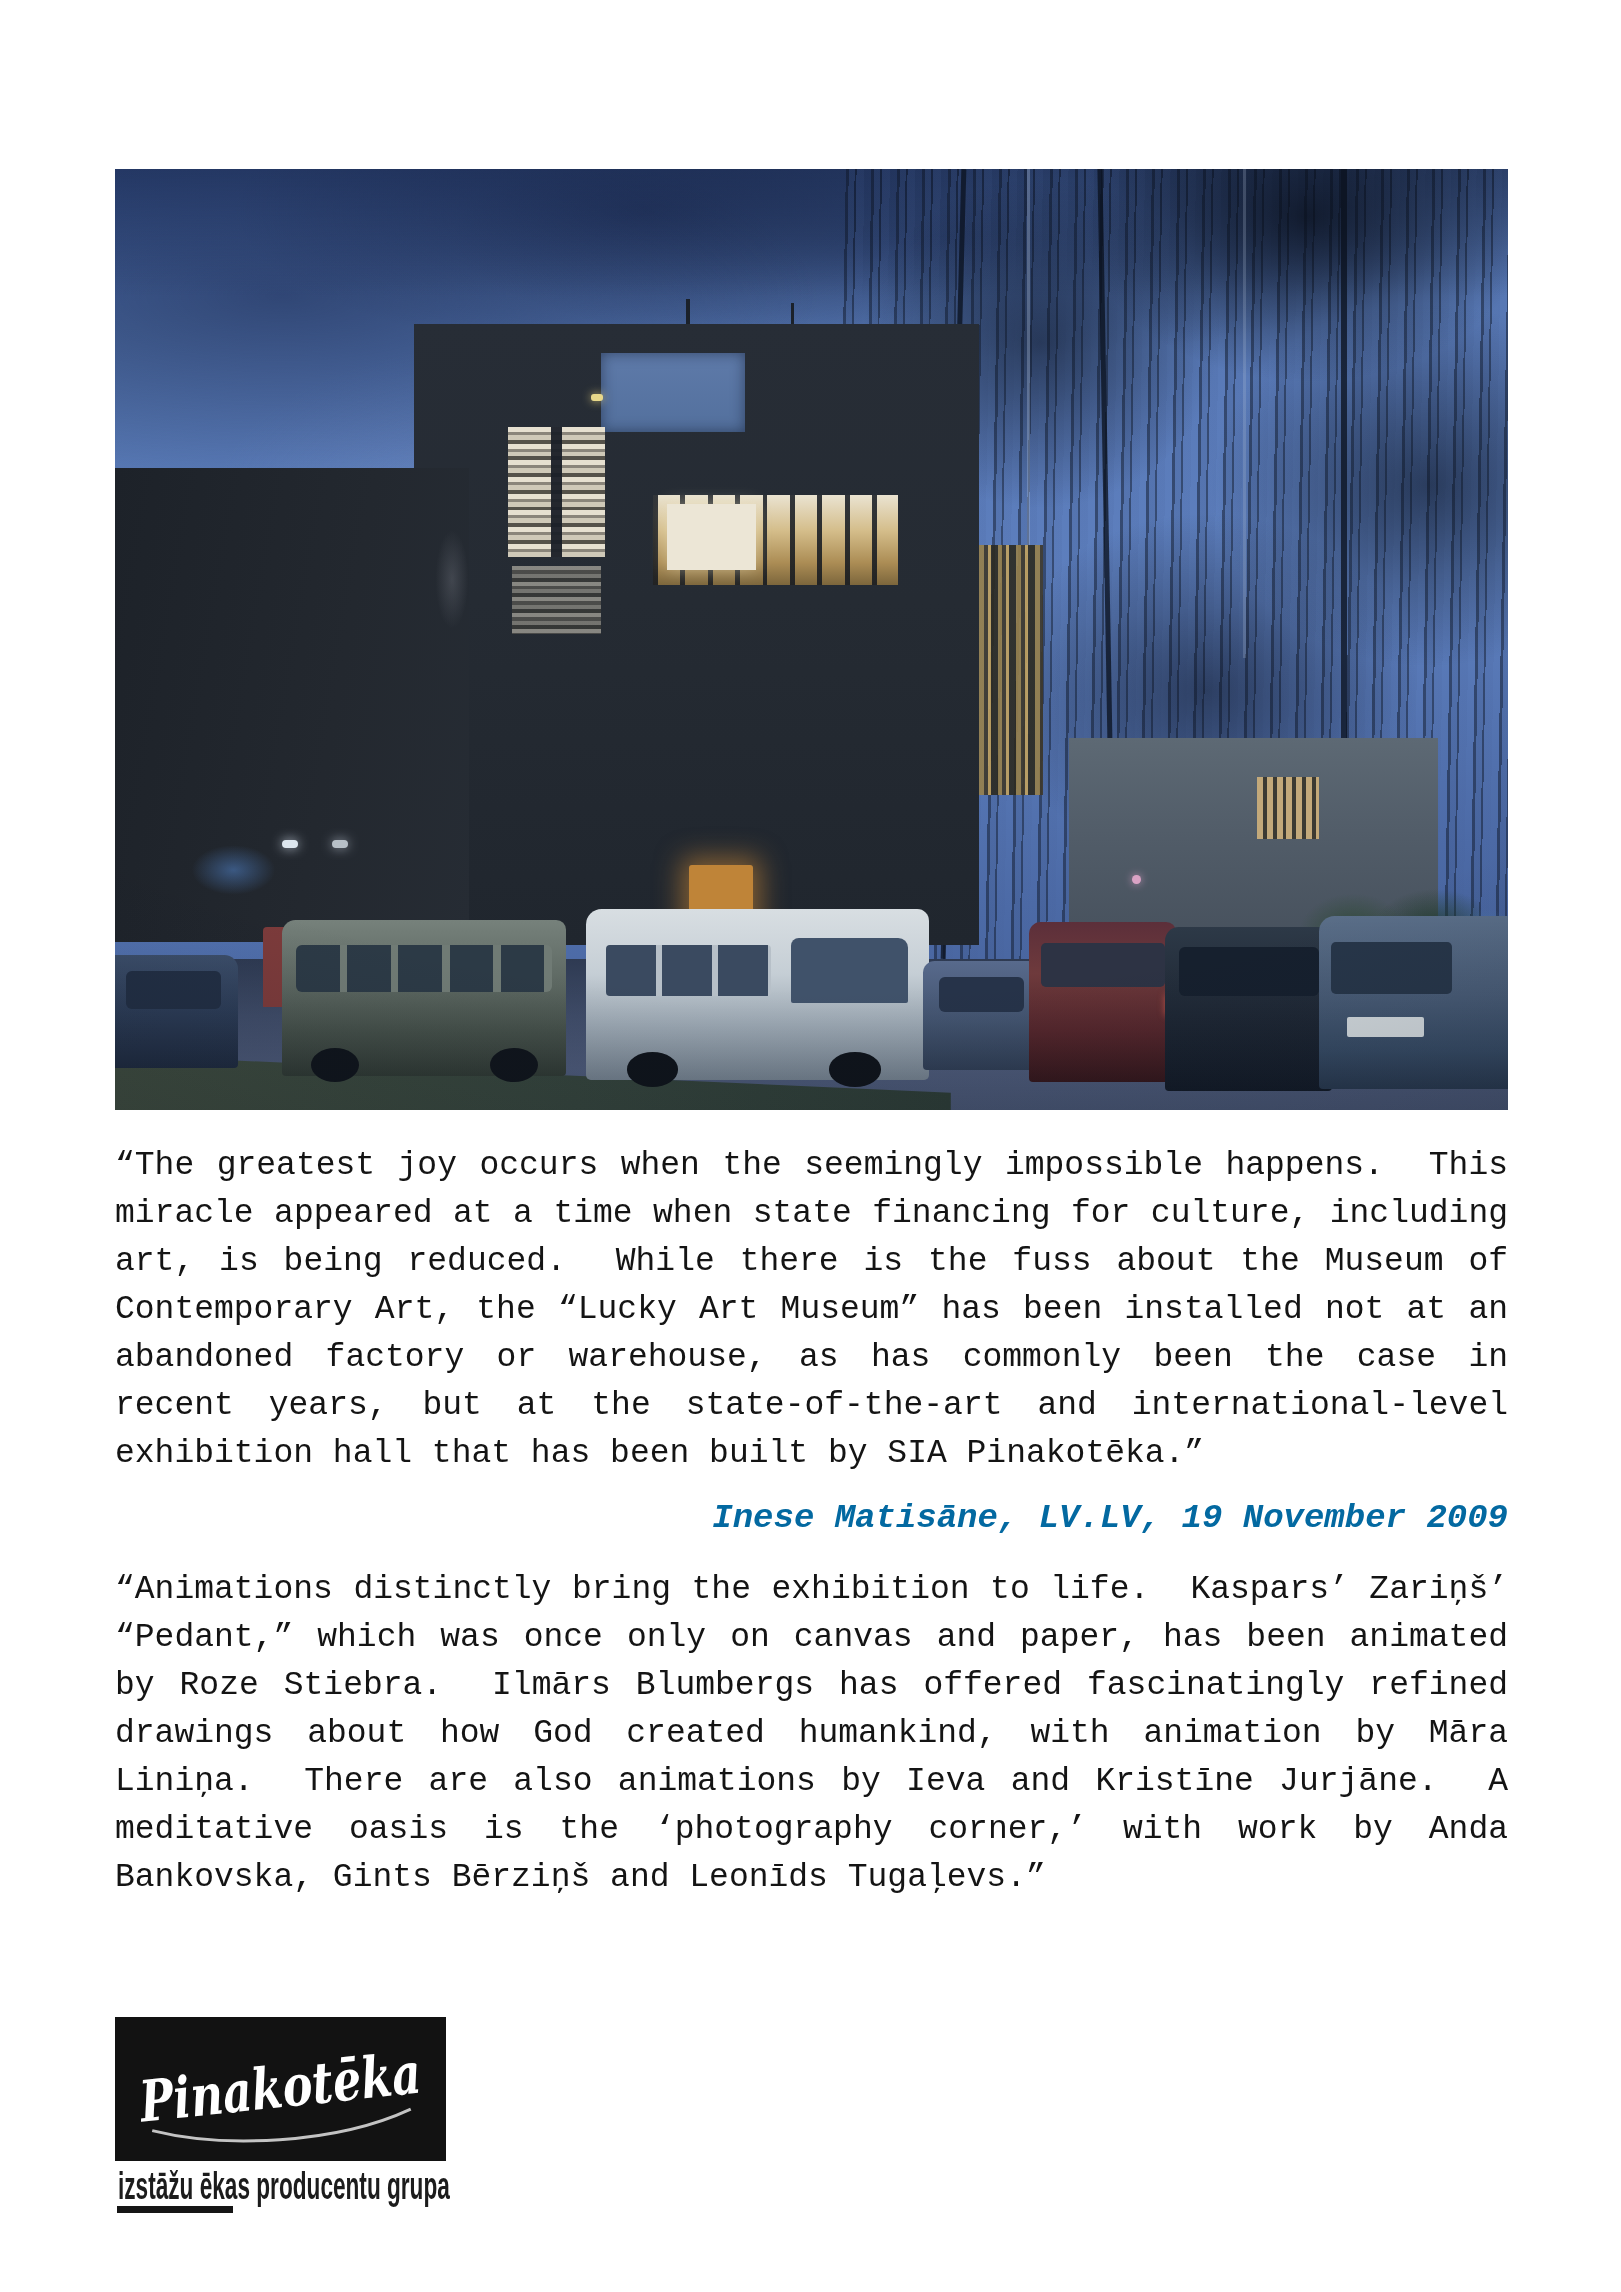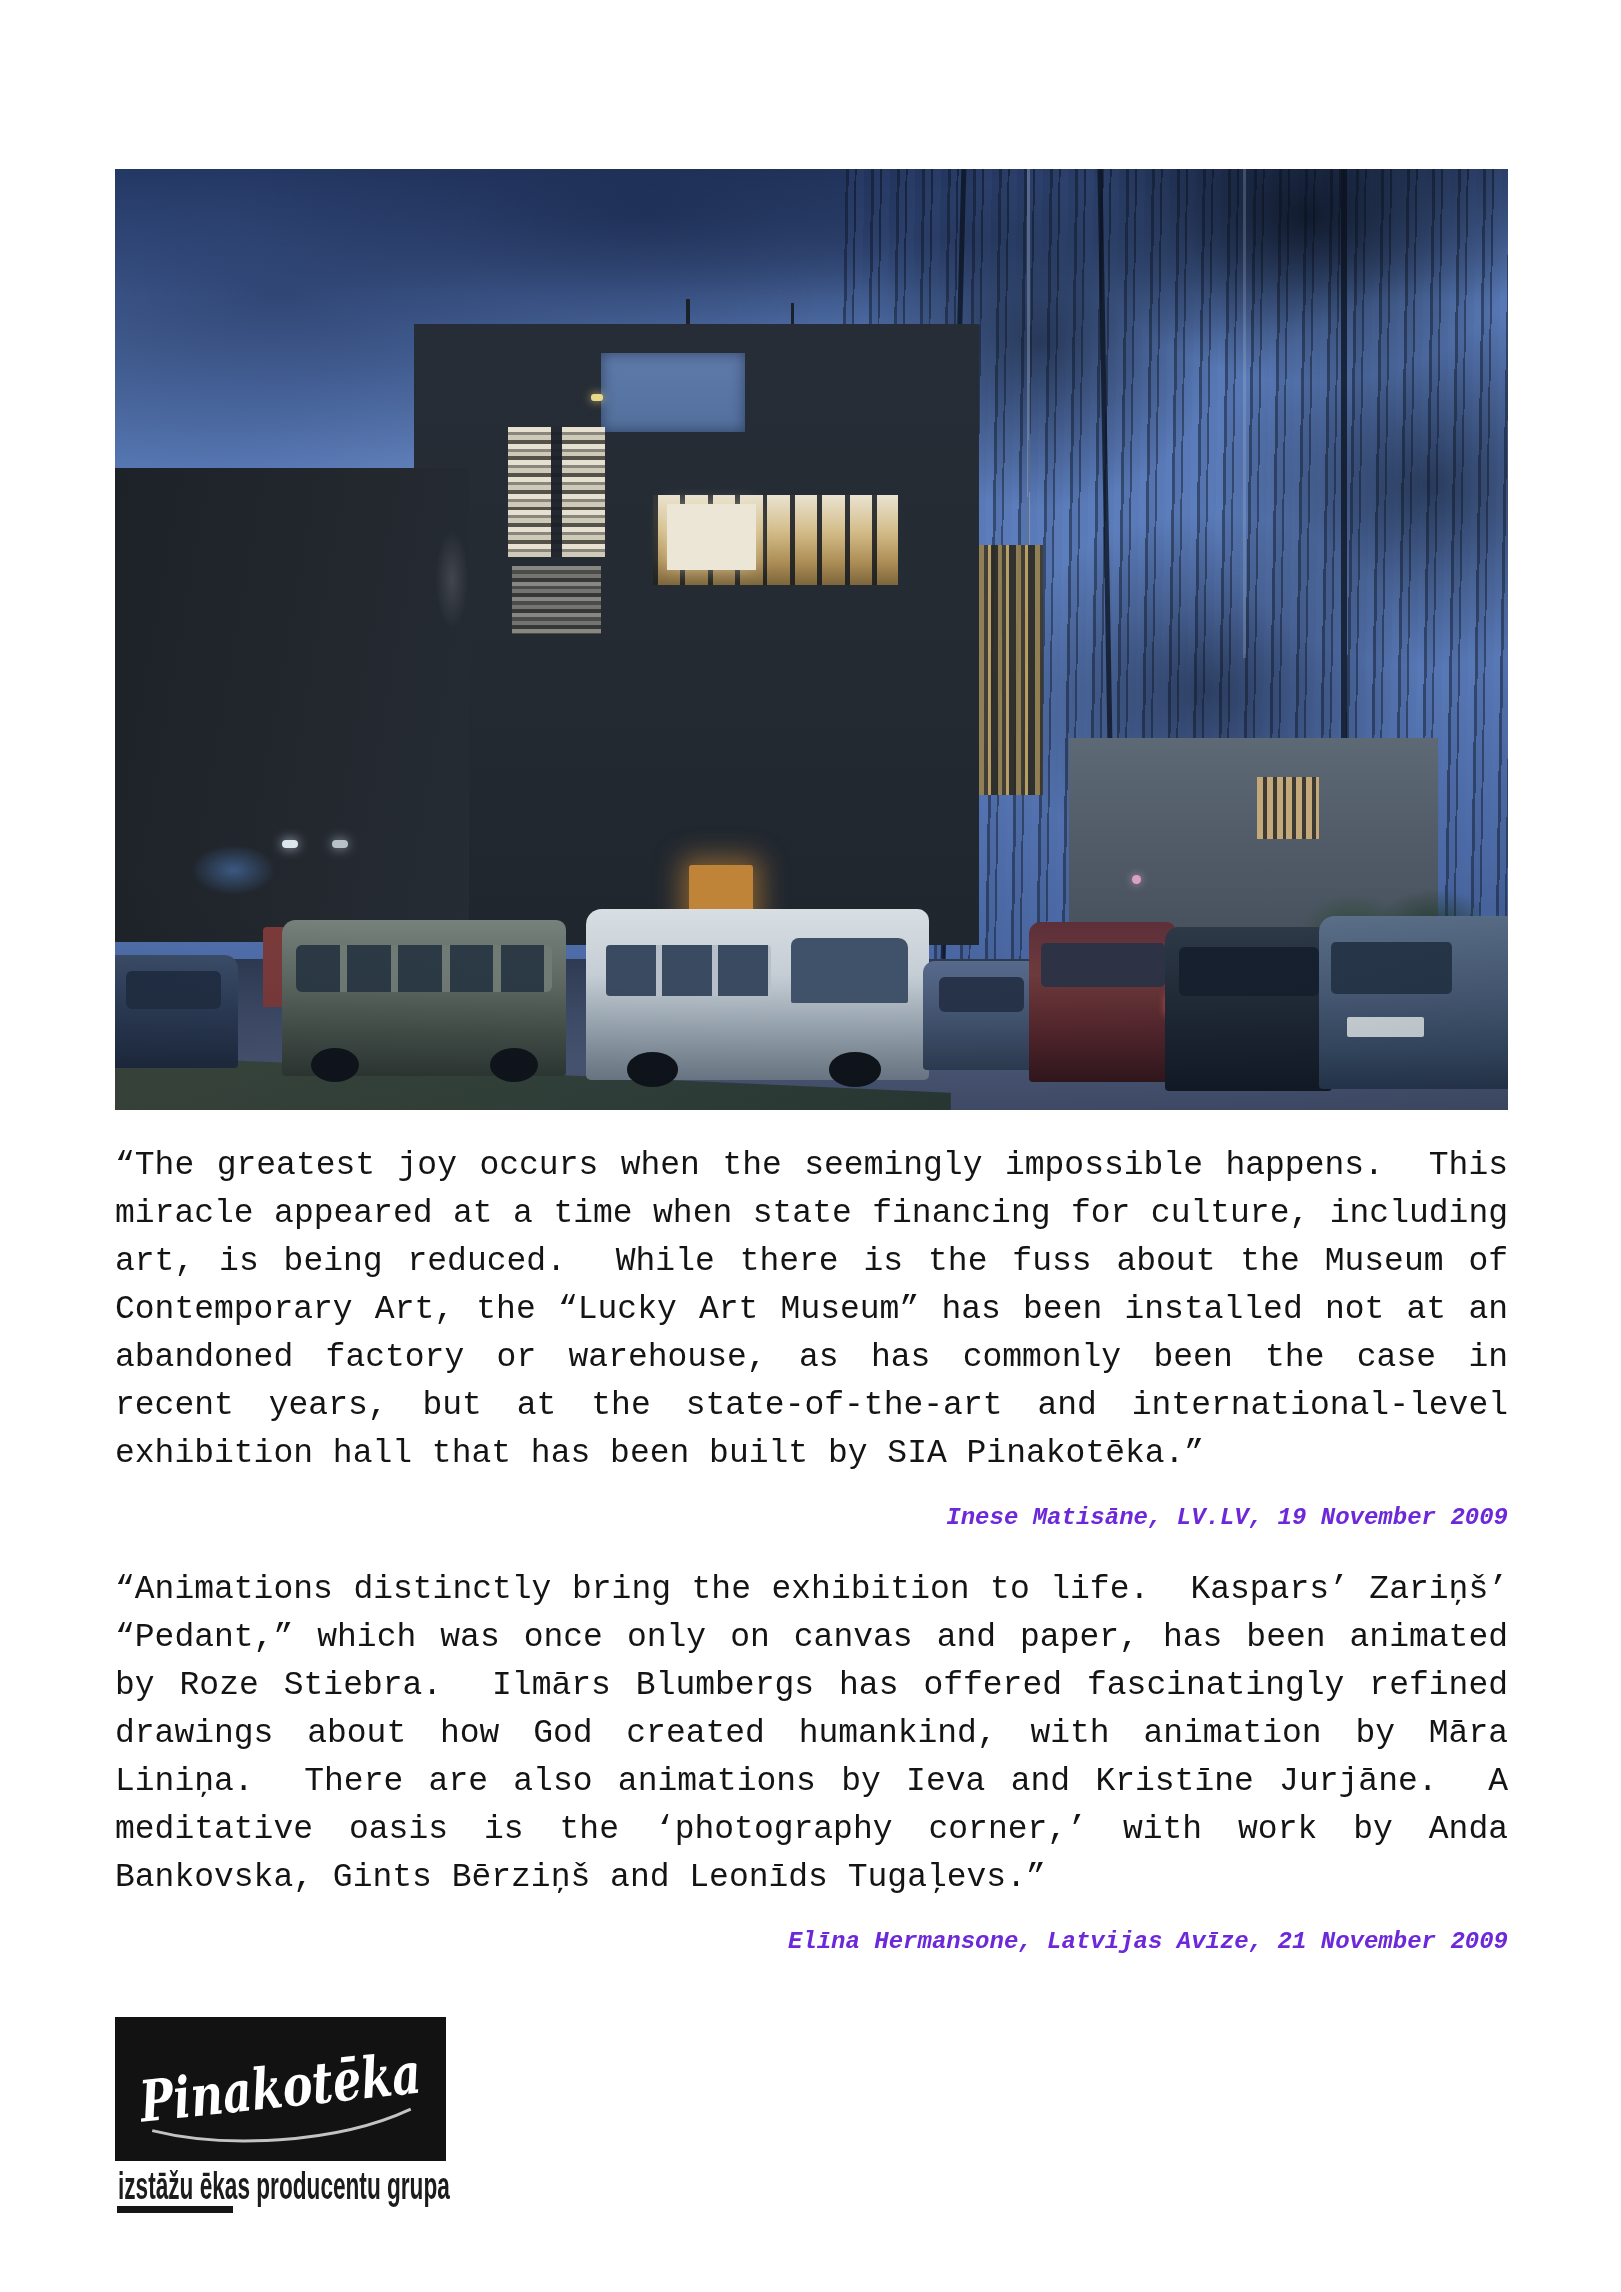--- a/index.html
+++ b/index.html
@@ -125,22 +125,22 @@
   .v-vanG .vwin { left:6%; top:15%; width:60%; height:30%; background:#273649; border-radius:4.9px; }
   .v-vanG .plate { position:absolute; left:14%; top:58%; width:38%; height:12%; background:#cfd6da; border-radius:2px; }
 
   .vignette { inset:0; background:radial-gradient(125% 95% at 50% 32%, rgba(0,0,0,0) 58%, rgba(8,13,26,.28) 100%); }
 
   
   .quote { position:absolute; left:115px; width:1393px; }
   .q1 { top:1142px; } .q2 { top:1566px; }
   .qtext { margin:0; font-size:33px; line-height:48px; letter-spacing:0;
            text-align:justify; white-space:pre-wrap; color:#141414; }
-  .attr { margin:15.7px 0 0 0; font-size:24px; line-height:48px; text-align:right;
-          font-weight:bold; font-style:italic; color:#6d28d9; }
+  .attr { margin:15.7px 0 0 0; font-size:34px; line-height:48px; text-align:right;
+          font-weight:bold; font-style:italic; color:#0369a1; }
 
   
   .logo-box { position:absolute; left:115px; top:2017px; width:331px; height:144px; background:#121212; }
   .logo-box svg { display:block; width:100%; height:100%; }
   .tagline { position:absolute; left:118px; top:2166px; font-family:"Liberation Sans","DejaVu Sans",sans-serif;
              font-weight:bold; font-size:39px; line-height:39px; color:#1c1c1c; white-space:nowrap;
              transform:scaleX(0.58); transform-origin:left top; letter-spacing:0; }
   .tagline-dash { position:absolute; left:117px; top:2206px; width:116px; height:6.9px; background:#161616; }
 </style>
 </head>
@@ -215,21 +215,20 @@
   <div class="vignette"></div>
 </div>
 
 <div class="quote q1">
   <p class="qtext">“The greatest joy occurs when the seemingly impossible happens.  This miracle appeared at a time when state financing for culture, including art, is being reduced.  While there is the fuss about the Museum of Contemporary Art, the “Lucky Art Museum” has been installed not at an abandoned factory or warehouse, as has commonly been the case in recent years, but at the state-of-the-art and international-level exhibition hall that has been built by SIA Pinakotēka.”</p>
   <p class="attr">Inese Matisāne, LV.LV, 19 November 2009</p>
 </div>
 
 <div class="quote q2">
   <p class="qtext">“Animations distinctly bring the exhibition to life.  Kaspars’ Zariņš’ “Pedant,” which was once only on canvas and paper, has been animated by Roze Stiebra.  Ilmārs Blumbergs has offered fascinatingly refined drawings about how God created humankind, with animation by Māra Liniņa.  There are also animations by Ieva and Kristīne Jurjāne.  A meditative oasis is the ‘photography corner,’ with work by Anda Bankovska, Gints Bērziņš and Leonīds Tugaļevs.”</p>
-  <p class="attr">Elīna Hermansone, Latvijas Avīze, 21 November 2009</p>
 </div>
 
 <div class="logo-box">
   <svg viewBox="0 0 338 147">
     <path d="M38 116 C 110 134, 225 130, 302 94" stroke="#ffffff" stroke-width="3" fill="none" opacity="0.75"></path>
     <text x="169" y="92" text-anchor="middle" font-family="DejaVu Serif, serif" font-style="italic" font-weight="bold" font-size="58" fill="#ffffff" transform="rotate(-6 169 74)" textLength="288" lengthAdjust="spacingAndGlyphs">Pinakotēka</text>
   </svg>
 </div>
 <div class="tagline">izstāžu ēkas producentu grupa</div>
 <div class="tagline-dash"></div>

